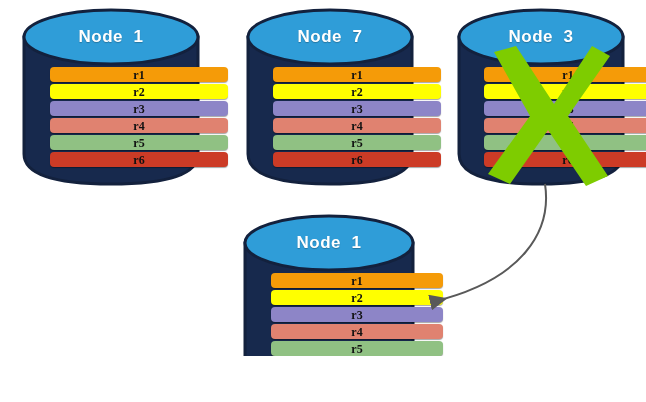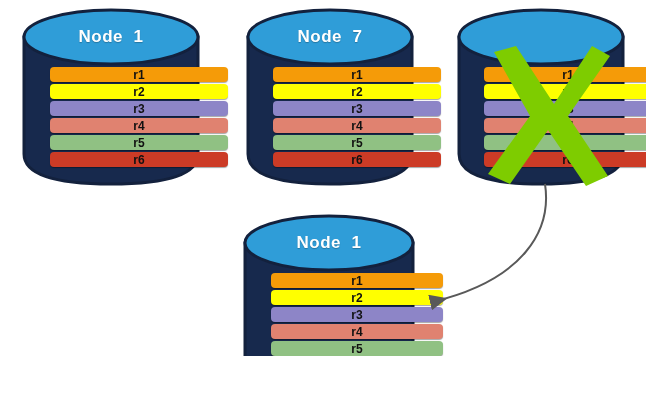--- a/index.html
+++ b/index.html
@@ -55,20 +55,21 @@
     display: flex;
     align-items: center;
     justify-content: center;
   }
   .row:last-child { margin-bottom: 0; }
   .row-label {
     font-size: 12px;
     font-weight: bold;
     color: #111111;
     line-height: 1;
+    font-family: Liberation Serif, serif;
   }
 
   
   .cross {
     position: absolute;
     pointer-events: none;
   }
 
   
   .arrow-layer {
@@ -139,20 +140,21 @@
         <span class="row-label">r6</span>
       </div>
     </div>
   </div>
 
   <div class="node" style="left:457px; top:6px; width:168px; height:180px;">
     <svg class="node-svg" width="168" height="180" viewBox="0 0 168 180">
       <path d="M2,31 L2,148 Q2,178 84,178 Q166,178 166,148 L166,31 Z" fill="#17294d" stroke="#13213d" stroke-width="3"></path>
       <ellipse cx="84" cy="31" rx="82" ry="27" fill="#2f9dd8" stroke="#13213d" stroke-width="3"></ellipse>
     </svg>
+    <div class="node-title" style="top:21px;">Node  3</div>
     <div class="rows" style="top:61px; padding:0 27px;">
       <div class="row" style="background: rgb(245, 155, 8);">
         <span class="row-label">r1</span>
       </div>
       <div class="row" style="background: rgb(255, 255, 0);">
         <span class="row-label">r2</span>
       </div>
       <div class="row" style="background: rgb(141, 133, 199);">
         <span class="row-label">r3</span>
       </div>

